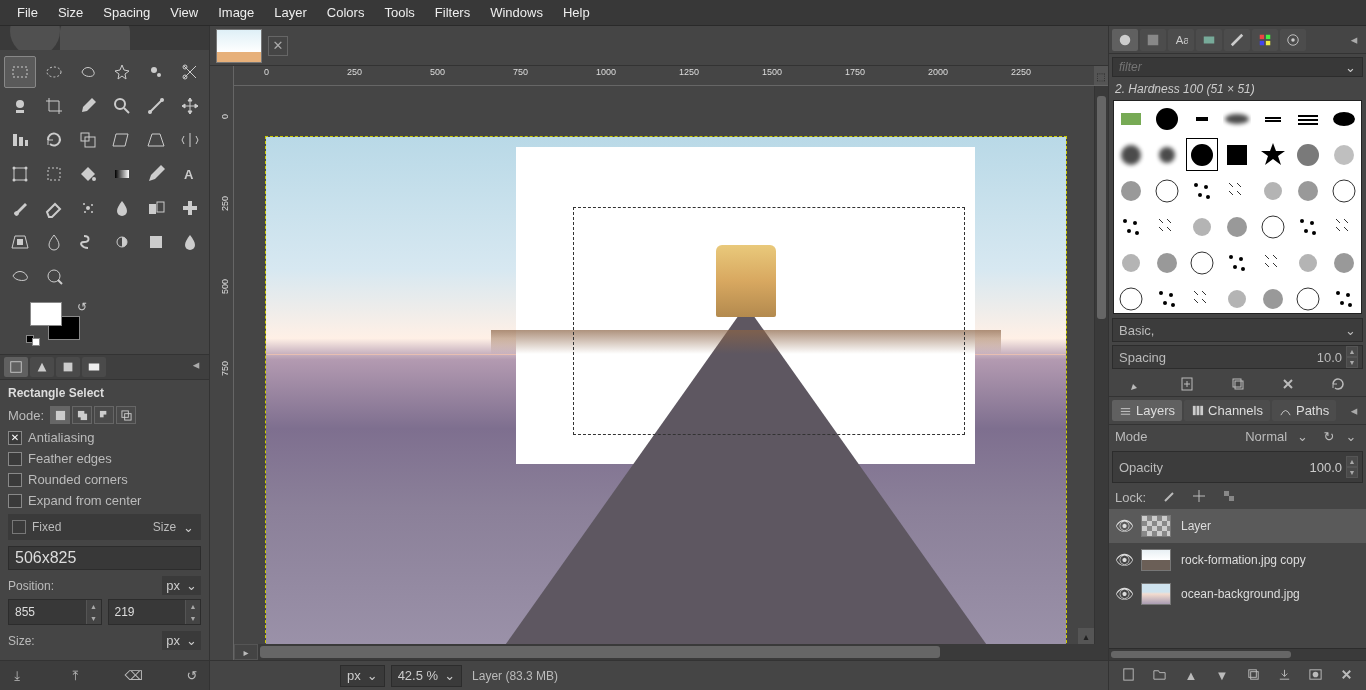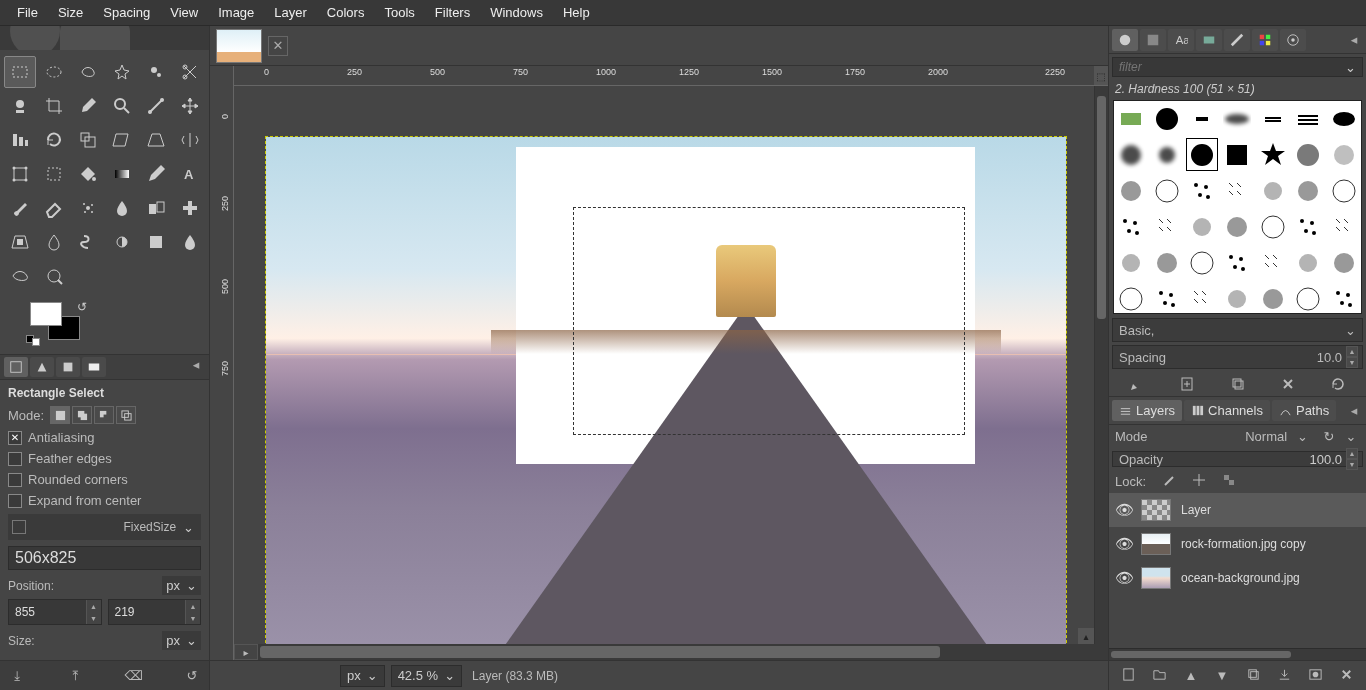--- a/index.html
+++ b/index.html
@@ -36,21 +36,21 @@
 .mode-btn { width: 20px; height: 18px; border: 1px solid #666; background: #4a4a4a; cursor:pointer; display:flex; align-items:center; justify-content:center; }
 .mode-btn.active { background: #666; }
 .mode-btn svg { width:11px; height:11px; fill:#ccc;}
 .input-bar { display: flex; align-items: center; background: #383838; border: 1px solid #2c2c2c; height: 24px; margin-bottom: 6px; }
 .input-bar input { flex: 1; background: transparent; border: none; color: #ddd; padding: 0 6px; font-size: 16px; outline: none; }
 .input-bar .clear { padding: 0 5px; color: #888; cursor:pointer; font-size: 14px; }
 .input-bar .ibtn { width:22px; height:22px; display:flex; align-items:center; justify-content:center; border-left:1px solid #555; cursor:pointer;}
 .input-bar .ibtn svg{width:13px;height:13px;fill:#bbb;}
 .fixed-row { display:flex; align-items:center; background:#3a3a3a; height:26px; margin:0 0 6px 0; padding:0 4px;}
 .fixed-row .check { width:14px; height:14px; border:1px solid #777; margin-right:6px; cursor:pointer;}
-.fixed-row .lbl { flex:1; color:#bbb; font-size:12px;text-align:right;}
+.fixed-row .lbl { flex:1; color:#bbb; font-size:12px;}
 .fixed-row .lbl2 { color:#bbb; font-size:12px; margin-right:4px;}
 .fixed-row .chev { color:#ccc; cursor:pointer; padding:0 3px;}
 .pos-row { display:flex; align-items:center; margin-bottom:4px; }
 .pos-row .label { flex:1; color:#bbb; font-size:12px; }
 .unit-sel { display:flex; align-items:center; background:#3a3a3a; padding:2px 4px; cursor:pointer; }
 .unit-sel .chev { margin-left: 6px; }
 .spin { display:flex; align-items:center; background:#383838; border:1px solid #2c2c2c; height:26px; flex:1; }
 .spin input { flex:1; background:transparent; border:none; color:#ddd; padding:0 6px; font-size:12px; outline:none; width:40px;}
 .spin .spins { display:flex; flex-direction:column; border-left:1px solid #555;}
 .spin .spins button{ width:14px; height:12px; background:#444; border:none; color:#aaa; font-size:7px; cursor:pointer; line-height:1;}
@@ -121,21 +121,21 @@
 .icon-row .ic svg{width:16px; height:16px; fill:#bbb;}
 .ltabs{height:28px; display:flex; gap:2px; padding:3px; align-items:center; border-bottom:1px solid #333;}
 .ltab{display:flex; align-items:center; gap:4px; padding:3px 7px; background:#4c4c4c; cursor:pointer; font-size:12px; color:#ddd; border-radius:2px;}
 .ltab.active{background:#606060;}
 .ltab svg{width:13px; height:13px; fill:#ccc;}
 .mode-row{display:flex; align-items:center; padding:4px 6px; gap:6px; font-size:12px; color:#bbb;}
 .mode-row .sel{flex:1; text-align:right; padding-right:4px;}
 .mode-row .chev{cursor:pointer;}
 .mode-row .extra{display:flex; gap:4px; margin-left:6px;}
 .mode-row .extra .mi{width:18px; text-align:center; color:#bbb; cursor:pointer;}
-.opacity-row{display:flex; align-items:center; background:#3c3c3c; margin:3px 3px; border:1px solid #2c2c2c; height:16px; padding:0 4px 0 6px; font-size:12px;}
+.opacity-row{display:flex; align-items:center; background:#3c3c3c; margin:3px 3px; border:1px solid #2c2c2c; height:32px; padding:0 4px 0 6px; font-size:12px;}
 .opacity-row .fill{color:#bbb;}
 .opacity-row .val{margin-left:auto;}
 .lock-row{display:flex; align-items:center; gap:16px; padding:3px 6px; font-size:12px; color:#bbb;}
 .lock-row .li{cursor:pointer;}
 .lock-row svg{width:14px; height:14px; fill:#bbb;}
 .layers-list{flex:1; overflow:auto;}
 .layer{display:flex; align-items:center; gap:10px; padding:3px 6px; height:34px; cursor:pointer;}
 .layer.active{background:#5a5a5a;}
 .layer .eye{width:16px; font-size:15px; color:#ddd; cursor:pointer;}
 .layer .thumb{width:30px; height:22px; border:1px solid #777; background:#666;}
@@ -766,21 +766,21 @@
         <div class="ruler-h">
           <div class="rh-lbl" style="left:30px">0</div>
           <div class="rh-lbl" style="left:113px">250</div>
           <div class="rh-lbl" style="left:196px">500</div>
           <div class="rh-lbl" style="left:279px">750</div>
           <div class="rh-lbl" style="left:362px">1000</div>
           <div class="rh-lbl" style="left:445px">1250</div>
           <div class="rh-lbl" style="left:528px">1500</div>
           <div class="rh-lbl" style="left:611px">1750</div>
           <div class="rh-lbl" style="left:694px">2000</div>
-          <div class="rh-lbl" style="left:811px">2250</div>
+          <div class="rh-lbl" style="left:777px">2250</div>
           <div class="rh-corner">⬚</div>
         </div>
         <div style="flex:1; display:flex;">
           <div class="viewport">
             <div class="canvas-img">
               <div class="ocean"></div>
               <div class="white-card"></div>
               <div class="mountain">
                 <div class="mtn-body"></div>
                   <div class="mtn-peak"></div>

